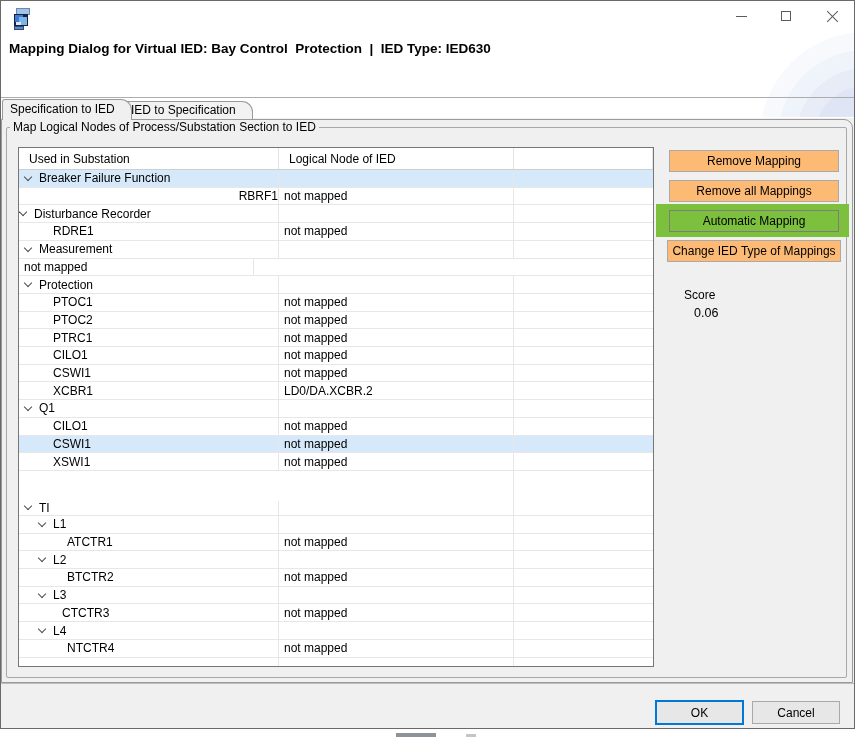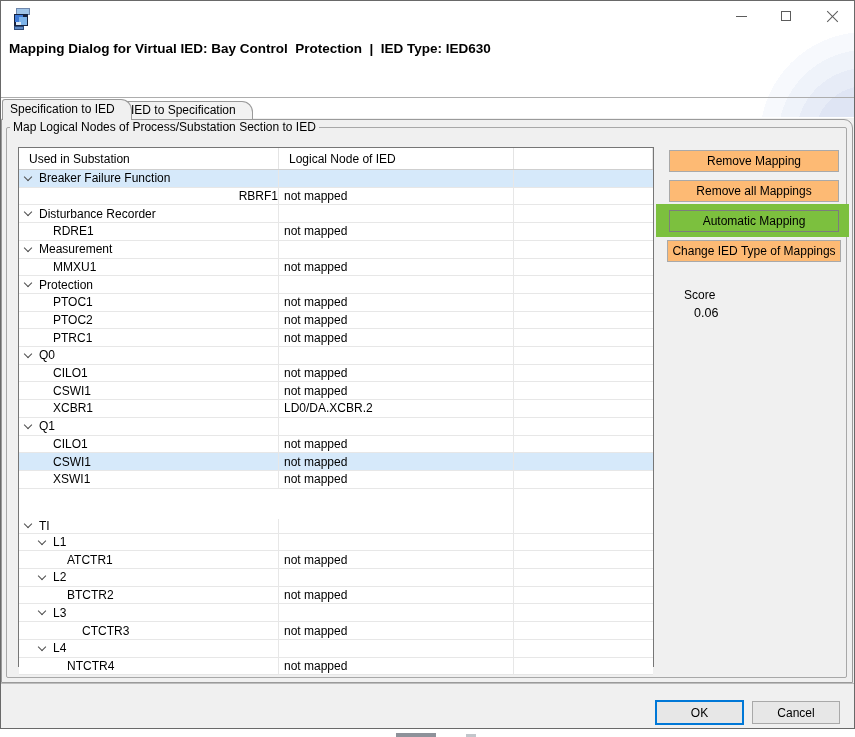--- a/index.html
+++ b/index.html
@@ -166,21 +166,21 @@
           </div>
           <div class="trow">
             <div class="cell c1" style="padding-left: 19px; justify-content: flex-end;">
               <span class="chsp"></span>
               <span>RBRF1</span>
             </div>
             <div class="cell c2">not mapped</div>
             <div class="cell c3"></div>
           </div>
           <div class="trow">
-            <div class="cell c1" style="padding-left: 5px;">
+            <div class="cell c1" style="">
               <span class="chev"></span>
               <span>Disturbance Recorder</span>
             </div>
             <div class="cell c2"></div>
             <div class="cell c3"></div>
           </div>
           <div class="trow">
             <div class="cell c1" style="padding-left: 19px;">
               <span class="chsp"></span>
               <span>RDRE1</span>
@@ -190,24 +190,20 @@
           </div>
           <div class="trow">
             <div class="cell c1" style="padding-left: 5px;">
               <span class="chev"></span>
               <span>Measurement</span>
             </div>
             <div class="cell c2"></div>
             <div class="cell c3"></div>
           </div>
           <div class="trow">
-            <div class="cell c1" style="padding-left: 19px;">
-              <span class="chsp"></span>
-              <span>MMXU1</span>
-            </div>
             <div class="cell c2">not mapped</div>
             <div class="cell c3"></div>
           </div>
           <div class="trow">
             <div class="cell c1" style="padding-left: 5px;">
               <span class="chev"></span>
               <span>Protection</span>
             </div>
             <div class="cell c2"></div>
             <div class="cell c3"></div>
@@ -230,28 +226,20 @@
           </div>
           <div class="trow">
             <div class="cell c1" style="padding-left: 19px;">
               <span class="chsp"></span>
               <span>PTRC1</span>
             </div>
             <div class="cell c2">not mapped</div>
             <div class="cell c3"></div>
           </div>
           <div class="trow">
-            <div class="cell c1" style="padding-left: 5px;">
-              <span class="chev"></span>
-              <span>Q0</span>
-            </div>
-            <div class="cell c2"></div>
-            <div class="cell c3"></div>
-          </div>
-          <div class="trow">
             <div class="cell c1" style="padding-left: 19px;">
               <span class="chsp"></span>
               <span>CILO1</span>
             </div>
             <div class="cell c2">not mapped</div>
             <div class="cell c3"></div>
           </div>
           <div class="trow">
             <div class="cell c1" style="padding-left: 19px;">
               <span class="chsp"></span>
@@ -342,21 +330,21 @@
           </div>
           <div class="trow">
             <div class="cell c1" style="padding-left: 19px;">
               <span class="chev"></span>
               <span>L3</span>
             </div>
             <div class="cell c2"></div>
             <div class="cell c3"></div>
           </div>
           <div class="trow">
-            <div class="cell c1" style="padding-left: 48px;">
+            <div class="cell c1" style="padding-left: 28px;">
               <span class="chsp"></span>
               <span>CTCTR3</span>
             </div>
             <div class="cell c2">not mapped</div>
             <div class="cell c3"></div>
           </div>
           <div class="trow">
             <div class="cell c1" style="padding-left: 19px;">
               <span class="chev"></span>
               <span>L4</span>

